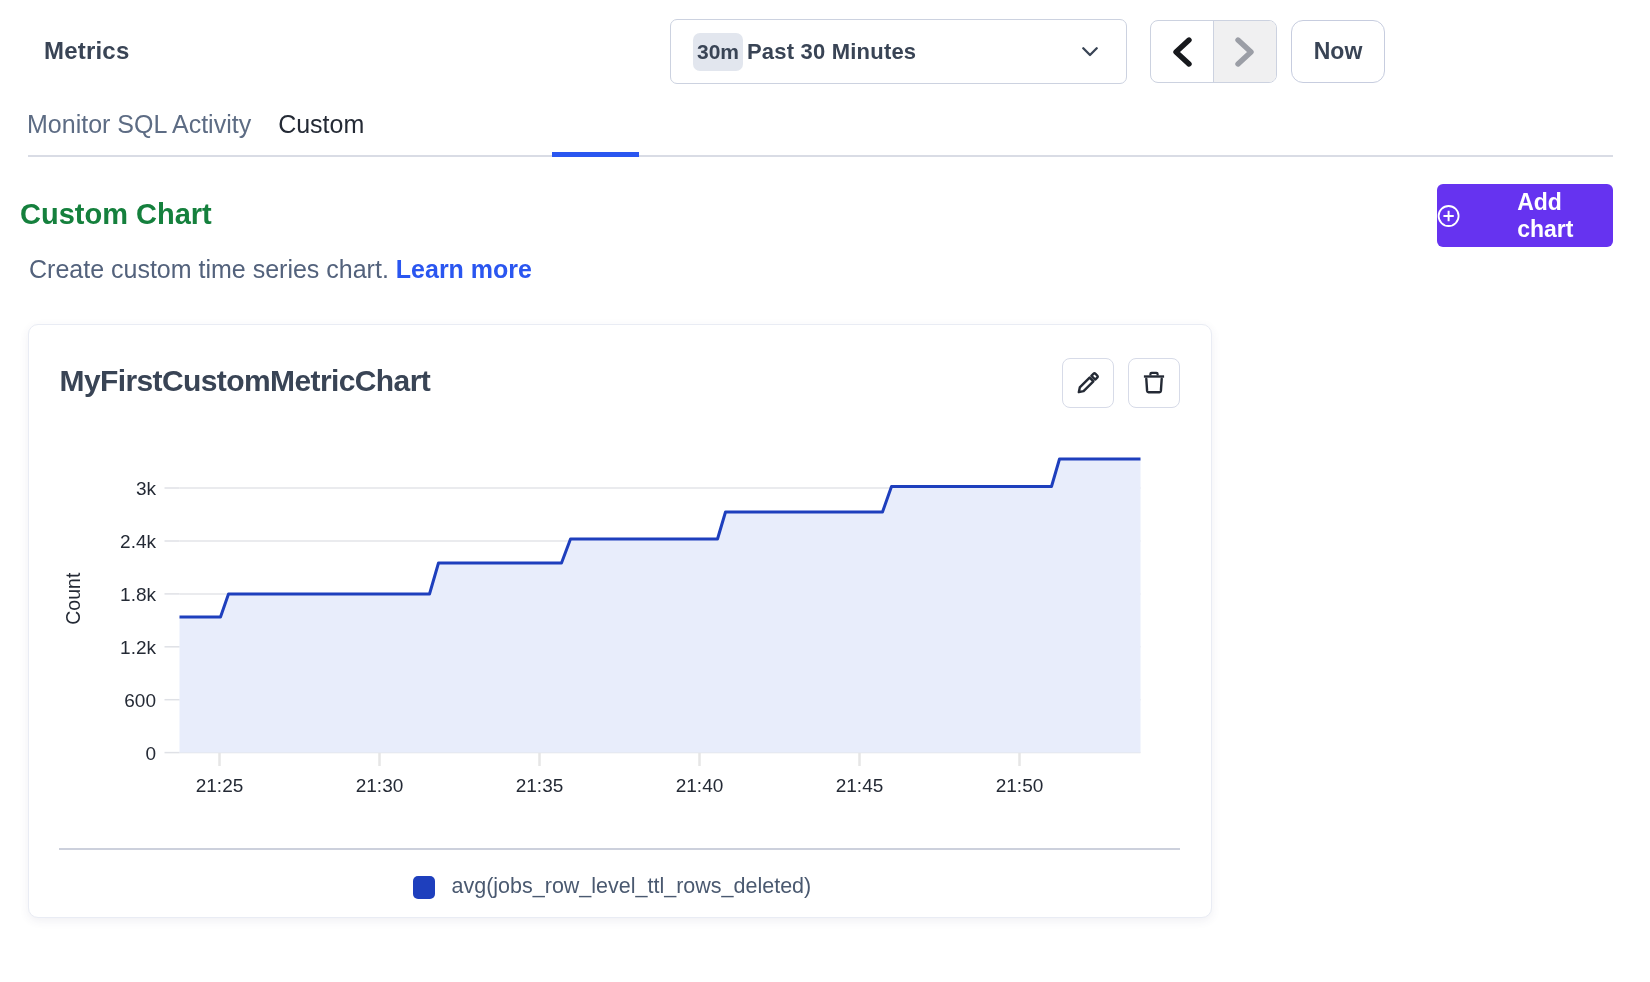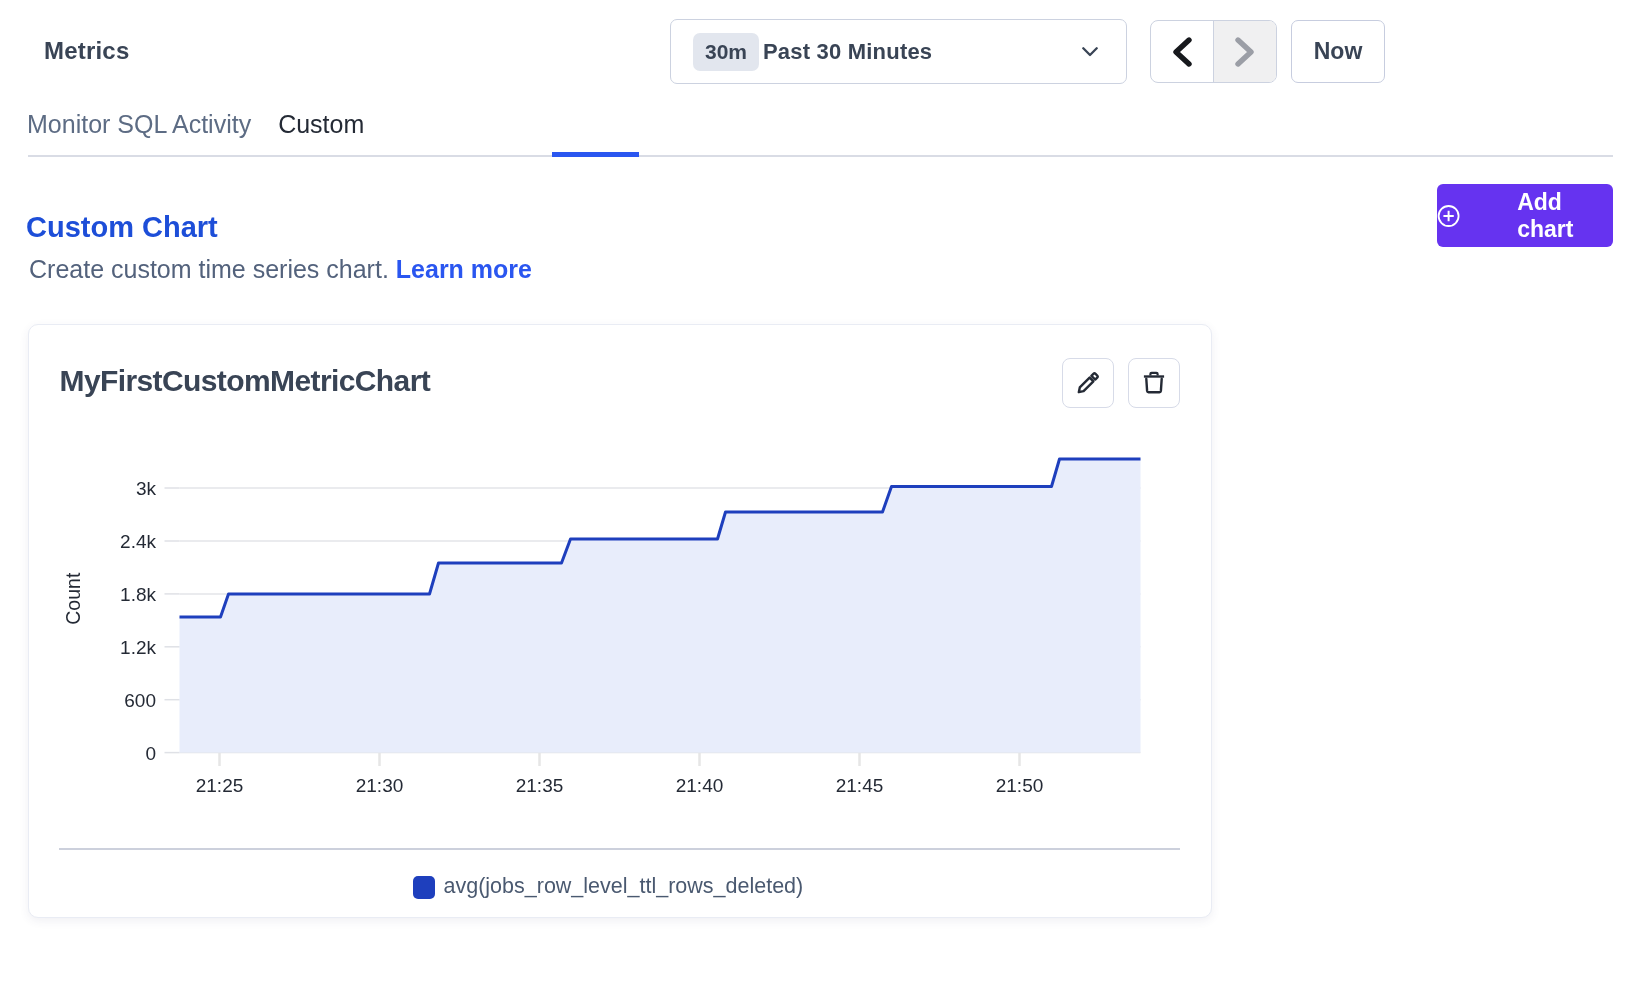--- a/index.html
+++ b/index.html
@@ -2,55 +2,55 @@
 <html><head>
 <meta charset="utf-8">
 <style>
   * { margin:0; padding:0; box-sizing:border-box; }
   html,body { width:1650px; height:982px; background:#ffffff; font-family:"Liberation Sans", sans-serif; overflow:hidden; position:relative; }
   .abs { position:absolute; }
   h1.metrics { left:44px; top:38.5px; font-size:24px; font-weight:700; color:#394455; line-height:1; letter-spacing:0.2px; }
 
   
   .timesel { left:670px; top:19px; width:457px; height:65px; border:1px solid #ccd2e0; border-radius:7px; background:#fff; display:flex; align-items:center; padding-left:22px; }
-  .badge30 { width:66px; height:38px; background:#e2e6ee; border-radius:7px; display:flex; align-items:center; justify-content:center; font-size:21px; font-weight:700; color:#394455; }
+  .badge30 { width:50px; height:38px; background:#e2e6ee; border-radius:7px; display:flex; align-items:center; justify-content:center; font-size:21px; font-weight:700; color:#394455; }
   .tstext { margin-left:4px; font-size:22px; font-weight:600; color:#394455; letter-spacing:0.2px; }
   .tschev { margin-left:auto; margin-right:28px; }
 
   
   .arrowgrp { left:1150px; top:20px; width:127px; height:63px; border:1px solid #ccd2e0; border-radius:8px; display:flex; overflow:hidden; background:#fff; }
   .arrowbtn { width:63px; height:100%; display:flex; align-items:center; justify-content:center; }
   .arrowbtn.prev { border-right:1px solid #ccd2e0; }
   .arrowbtn.next { background:#f0f0f1; }
 
-  .nowbtn { left:1291px; top:20px; width:94px; height:63px; border:1px solid #c7cddf; border-radius:7px; background:#fff; display:flex; align-items:center; justify-content:center; font-size:23px; font-weight:700; color:#394455; }
+  .nowbtn { left:1291px; top:20px; width:94px; height:63px; border:1px solid #c7cddf; border-radius:12px; background:#fff; display:flex; align-items:center; justify-content:center; font-size:23px; font-weight:700; color:#394455; }
 
   
   .tabs { left:27px; top:109.5px; display:flex; font-size:25px; color:#5d6c84; }
   .tabs .tab { margin-right:27px; }
   .tabs .tab.active { color:#242a35; }
   .tabline { left:28px; top:155px; width:1584.5px; height:1.5px; background:#d9dce5; }
   .tabunderline { left:552px; top:152px; width:87px; height:5px; background:#2a56f0; }
 
-  h2.customchart { left:26px; top:199.5px; font-size:29px; font-weight:700; color:#1d4ed8; line-height:1;margin-top:13px; }
+  h2.customchart { left:20px; top:199.5px; font-size:29px; font-weight:700; color:#15803d; line-height:1; }
   .subtitle { left:29px; top:255px; font-size:25px; color:#53627c; }
   .subtitle a { color:#2a56f0; font-weight:700; text-decoration:none; }
 
   .addchart { left:1437px; top:184px; width:176px; height:63px; border-radius:6px; background:#6633f0; color:#fff; display:flex; align-items:center; justify-content:center; font-size:23px; font-weight:600;gap:46px; }
   .addchart svg { margin-right:11px; }
 
   
   .card { left:27.5px; top:324px; width:1184px; height:594px; background:#fff; border:1px solid #e9ecf4; border-radius:10px; box-shadow:0 3px 10px rgba(60,70,110,0.08); }
   .cardtitle { left:31px; top:41px; letter-spacing:-0.6px; font-size:30px; font-weight:700; color:#394455; line-height:1; }
   .iconbtn { width:52px; height:50px; border:1px solid #d7dbe8; border-radius:8px; background:#fff; display:flex; align-items:center; justify-content:center; }
   .btn-edit { left:1033px; top:33px; }
   .btn-del { left:1099px; top:33px; }
 
   .legendsep { left:30px; top:523px; width:1121px; height:1.5px; background:#ccd0dc; }
-  .legend { left:384px; top:549px; display:flex; align-items:flex-start; }
+  .legend { left:384px; top:549px; display:flex; align-items:flex-start;gap:8px; }
   .legswatch { width:22px; height:23px; border-radius:5px; background:#1e3fbd; margin-right:9px; margin-top:2px; }
   .legtext { font-size:21.5px; color:#4a5970; }
 </style>
 </head>
 <body>
   <h1 class="abs metrics">Metrics</h1>
 
   <div class="abs timesel">
     <div class="badge30">30m</div>
     <div class="tstext">Past 30 Minutes</div>

